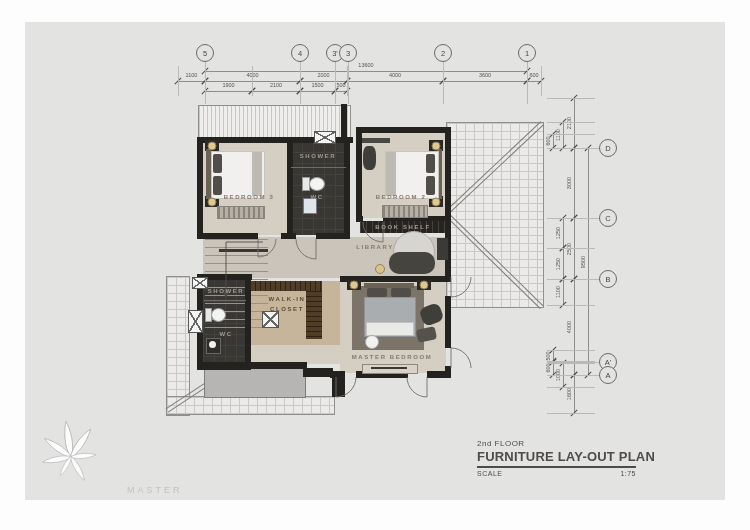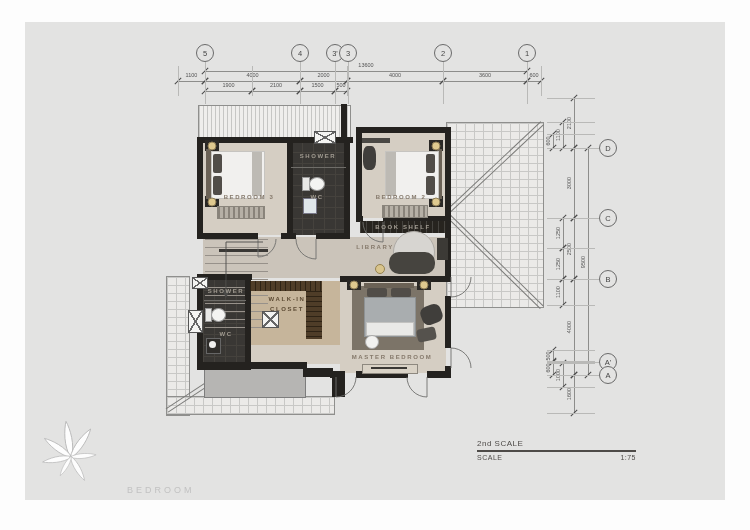--- a/index.html
+++ b/index.html
@@ -365,22 +365,23 @@
       <div class="lbl" style="left: 392px; top: 357px;">MASTER  BEDROOM</div>
       <div class="lamp" style="left: 212px; top: 146px;"></div>
       <div class="lamp" style="left: 212px; top: 202px;"></div>
       <div class="lamp" style="left: 436px; top: 146px;"></div>
       <div class="lamp" style="left: 436px; top: 202px;"></div>
       <div class="lamp" style="left: 354px; top: 285px;"></div>
       <div class="lamp" style="left: 424px; top: 285px;"></div>
     </div>
 
   <div class="tb">
-    <div class="floor">2nd SCALE</div>
+    <div class="floor">2nd FLOOR</div>
+    <div class="title">FURNITURE  LAY-OUT  PLAN</div>
     <div class="rule"></div>
     <div class="scalerow">
       <span>SCALE</span>
       <span>1:75</span>
     </div>
   </div>
 
-  <div class="logosub">BEDROOM</div>
+  <div class="logosub">MASTER</div>
 </div>
 
 </body></html>

